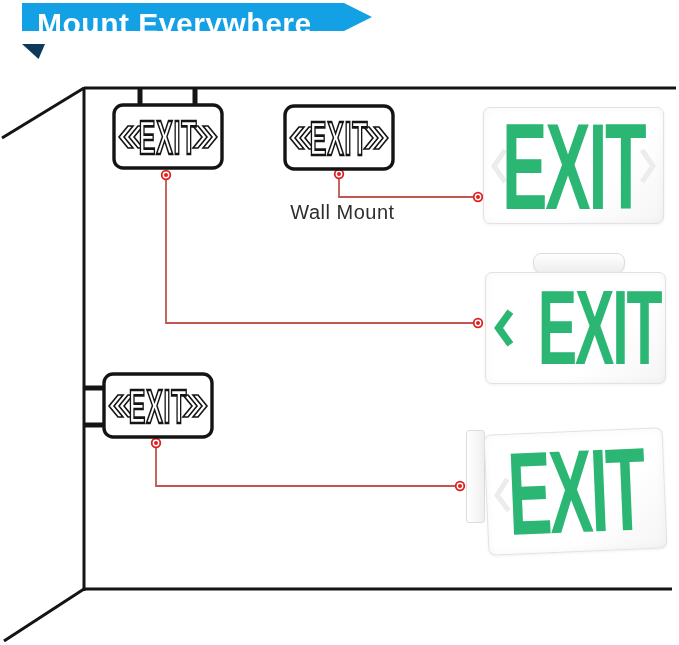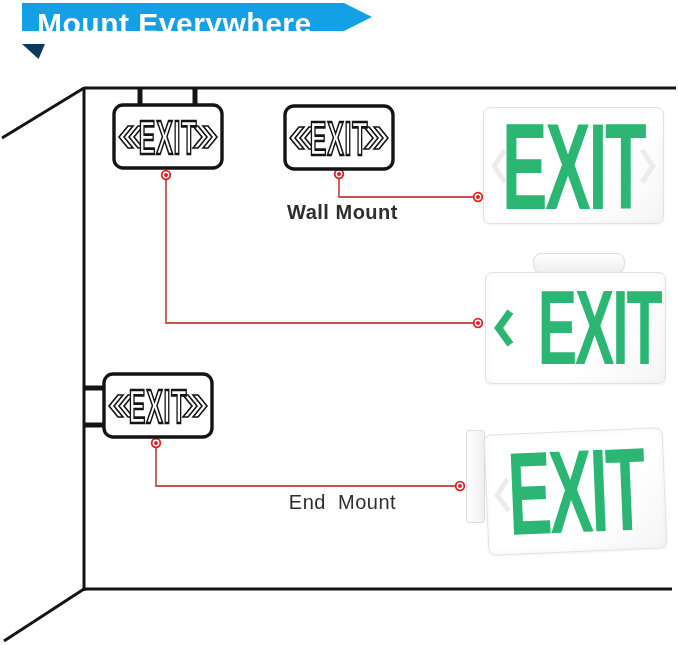--- a/index.html
+++ b/index.html
@@ -161,22 +161,21 @@
       <path d="M16,23 L7,34 L16,45 L21,45 L12,34 L21,23 Z"></path>
       <path d="M26,23 L17,34 L26,45 L31,45 L22,34 L31,23 Z"></path>
     </g>
     <g fill="#fff" stroke="#141414" stroke-width="1.6">
       <path d="M96,23 L105,34 L96,45 L91,45 L100,34 L91,23 Z"></path>
       <path d="M86,23 L95,34 L86,45 L81,45 L90,34 L81,23 Z"></path>
     </g>
     <text text-anchor="middle" font-size="32" font-weight="bold" letter-spacing="1" fill="#fff" stroke="#141414" stroke-width="1.7" transform="translate(56,34) scale(0.78,1.52)" y="11">EXIT</text>
   </svg>
 
-  <div class="mount-label" style="left:270px;top:201px;font-weight:bold;">Wall Mount</div>
-  <div class="mount-label" style="left:270px;top:491px;">End  Mount</div>
+  <div class="mount-label" style="left:270px;top:201px;">Wall Mount</div>
 
   <div class="product" style="left:483px;top:107px;width:179px;height:115px;">
     <svg class="emboss left" width="18" height="40" viewBox="0 0 18 40">
       <polyline points="15,4 4,20 15,36" fill="none" stroke="#ececec" stroke-width="5"></polyline>
     </svg>
     <span class="exit-green p1-exit">EXIT</span>
     <svg class="emboss right" width="18" height="40" viewBox="0 0 18 40">
       <polyline points="3,4 14,20 3,36" fill="none" stroke="#ececec" stroke-width="5"></polyline>
     </svg>
   </div>

